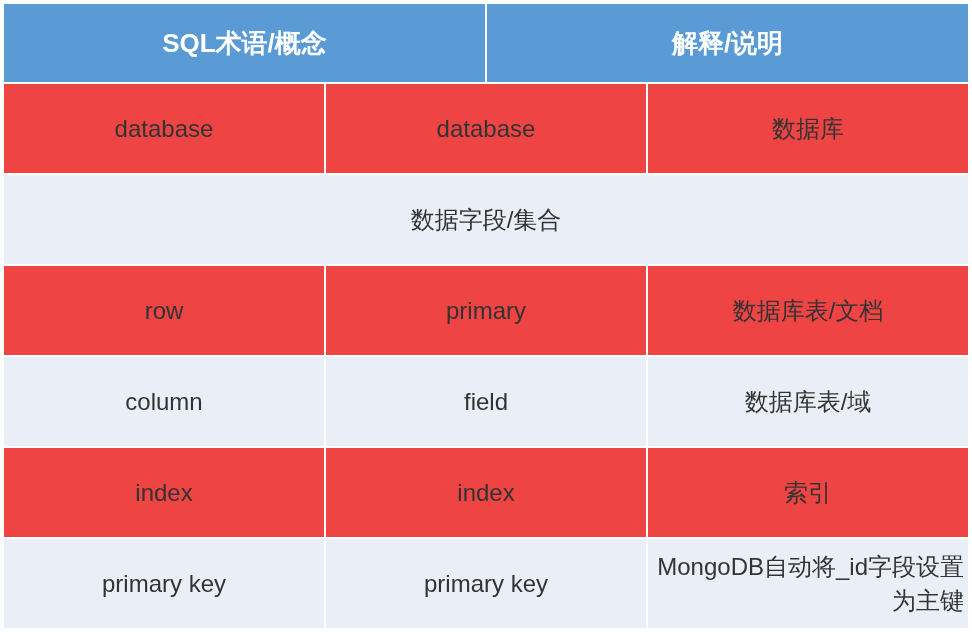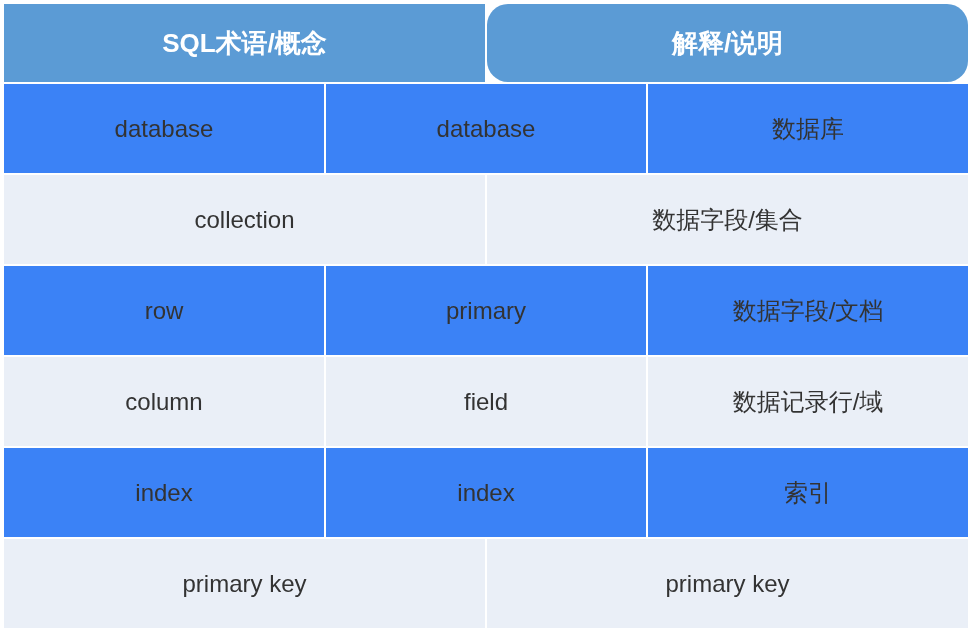--- a/index.html
+++ b/index.html
@@ -40,24 +40,23 @@
     }
     .header-cell {
       background: #5b9bd5;
       color: #ffffff;
       font-weight: bold;
       font-size: 26px;
       border-right: 2px solid #ffffff;
     }
     .header-cell:last-child {
       border-right: none;
-      border-radius: 21px;
     }
     .data-cell-even {
-      background: #3b82f6;
+      background: #ef4444;
       border-right: 2px solid #ffffff;
     }
     .data-cell-odd {
       background: #eaeff7;
       border-right: 2px solid #ffffff;
     }
     .data-row .cell:last-child {
       border-right: none;
     }
     .data-row {
@@ -73,39 +72,39 @@
     <div class="cell header-cell">解释/说明</div>
   </div>
 
   <div class="row data-row">
     <div class="cell data-cell-even">database</div>
     <div class="cell data-cell-even">database</div>
     <div class="cell data-cell-even">数据库</div>
   </div>
 
   <div class="row data-row">
-    <div class="cell data-cell-odd">collection</div>
     <div class="cell data-cell-odd">数据字段/集合</div>
   </div>
 
   <div class="row data-row">
     <div class="cell data-cell-even">row</div>
     <div class="cell data-cell-even">primary</div>
-    <div class="cell data-cell-even">数据字段/文档</div>
+    <div class="cell data-cell-even">数据库表/文档</div>
   </div>
 
   <div class="row data-row">
     <div class="cell data-cell-odd">column</div>
     <div class="cell data-cell-odd">field</div>
-    <div class="cell data-cell-odd">数据记录行/域</div>
+    <div class="cell data-cell-odd">数据库表/域</div>
   </div>
 
   <div class="row data-row">
     <div class="cell data-cell-even">index</div>
     <div class="cell data-cell-even">index</div>
     <div class="cell data-cell-even">索引</div>
   </div>
 
   <div class="row data-row">
     <div class="cell data-cell-odd">primary key</div>
     <div class="cell data-cell-odd">primary key</div>
+    <div class="cell data-cell-odd">MongoDB自动将_id字段设置为主键</div>
   </div>
 </div>
 
 </body></html>

